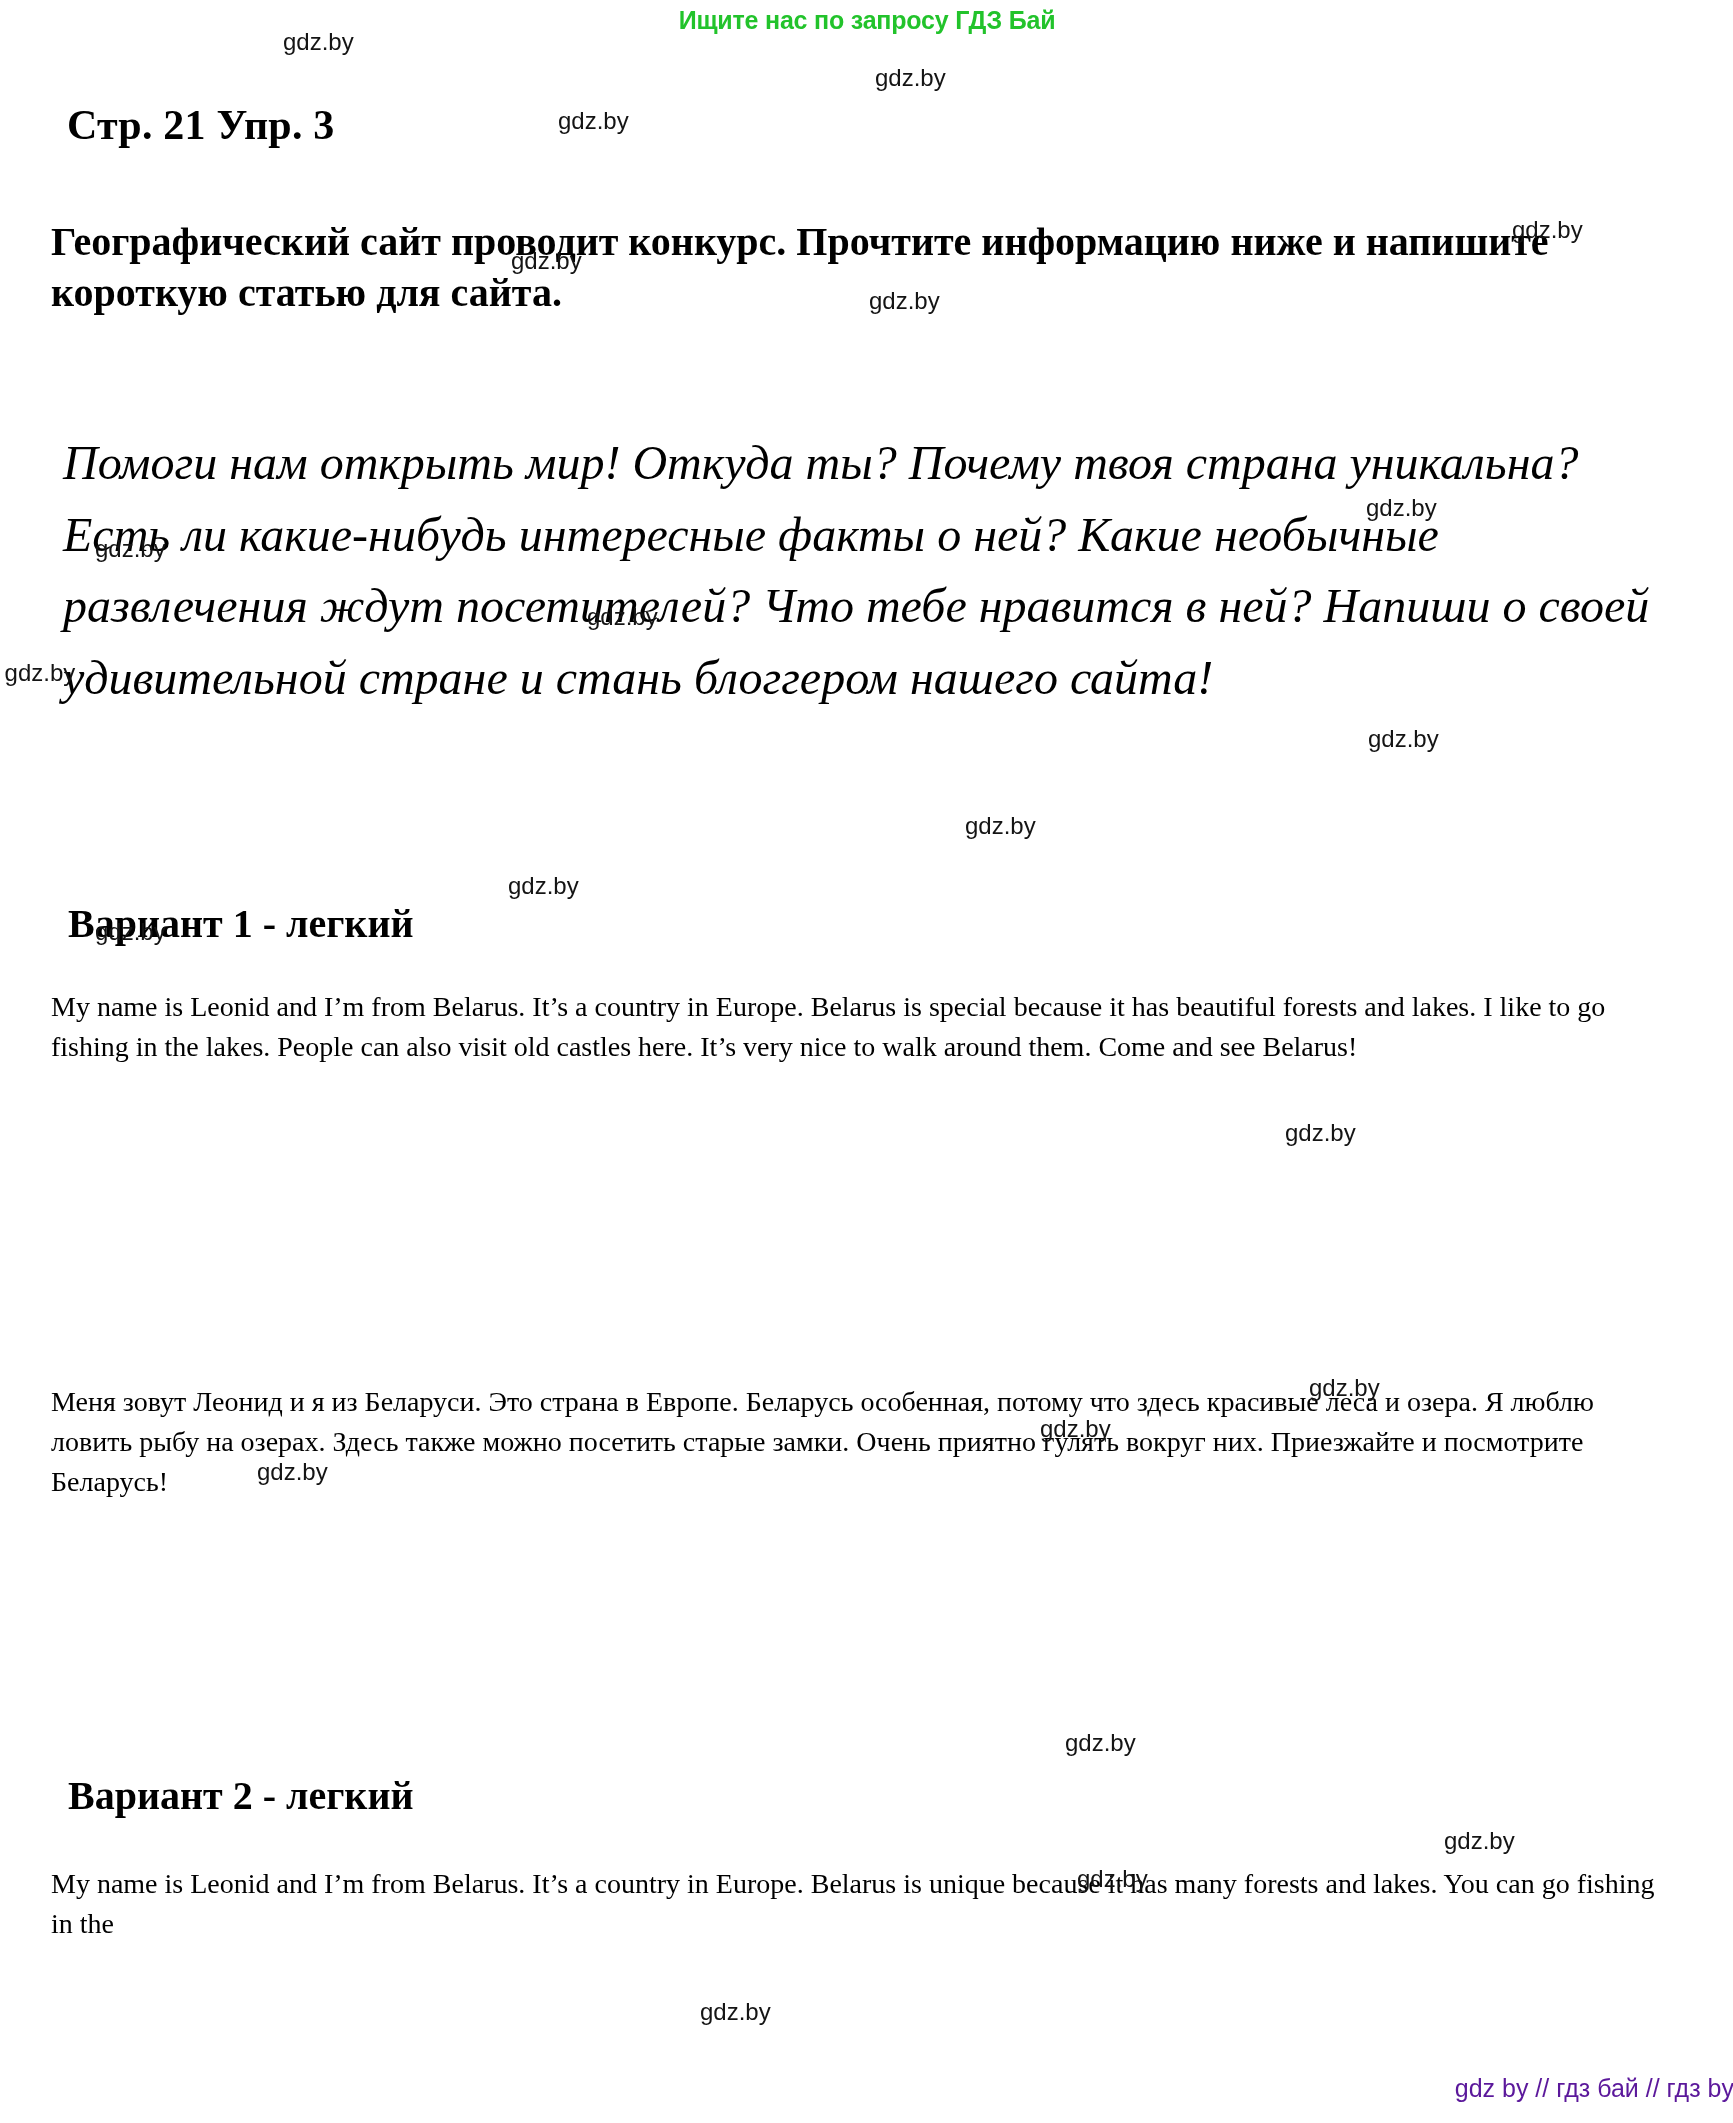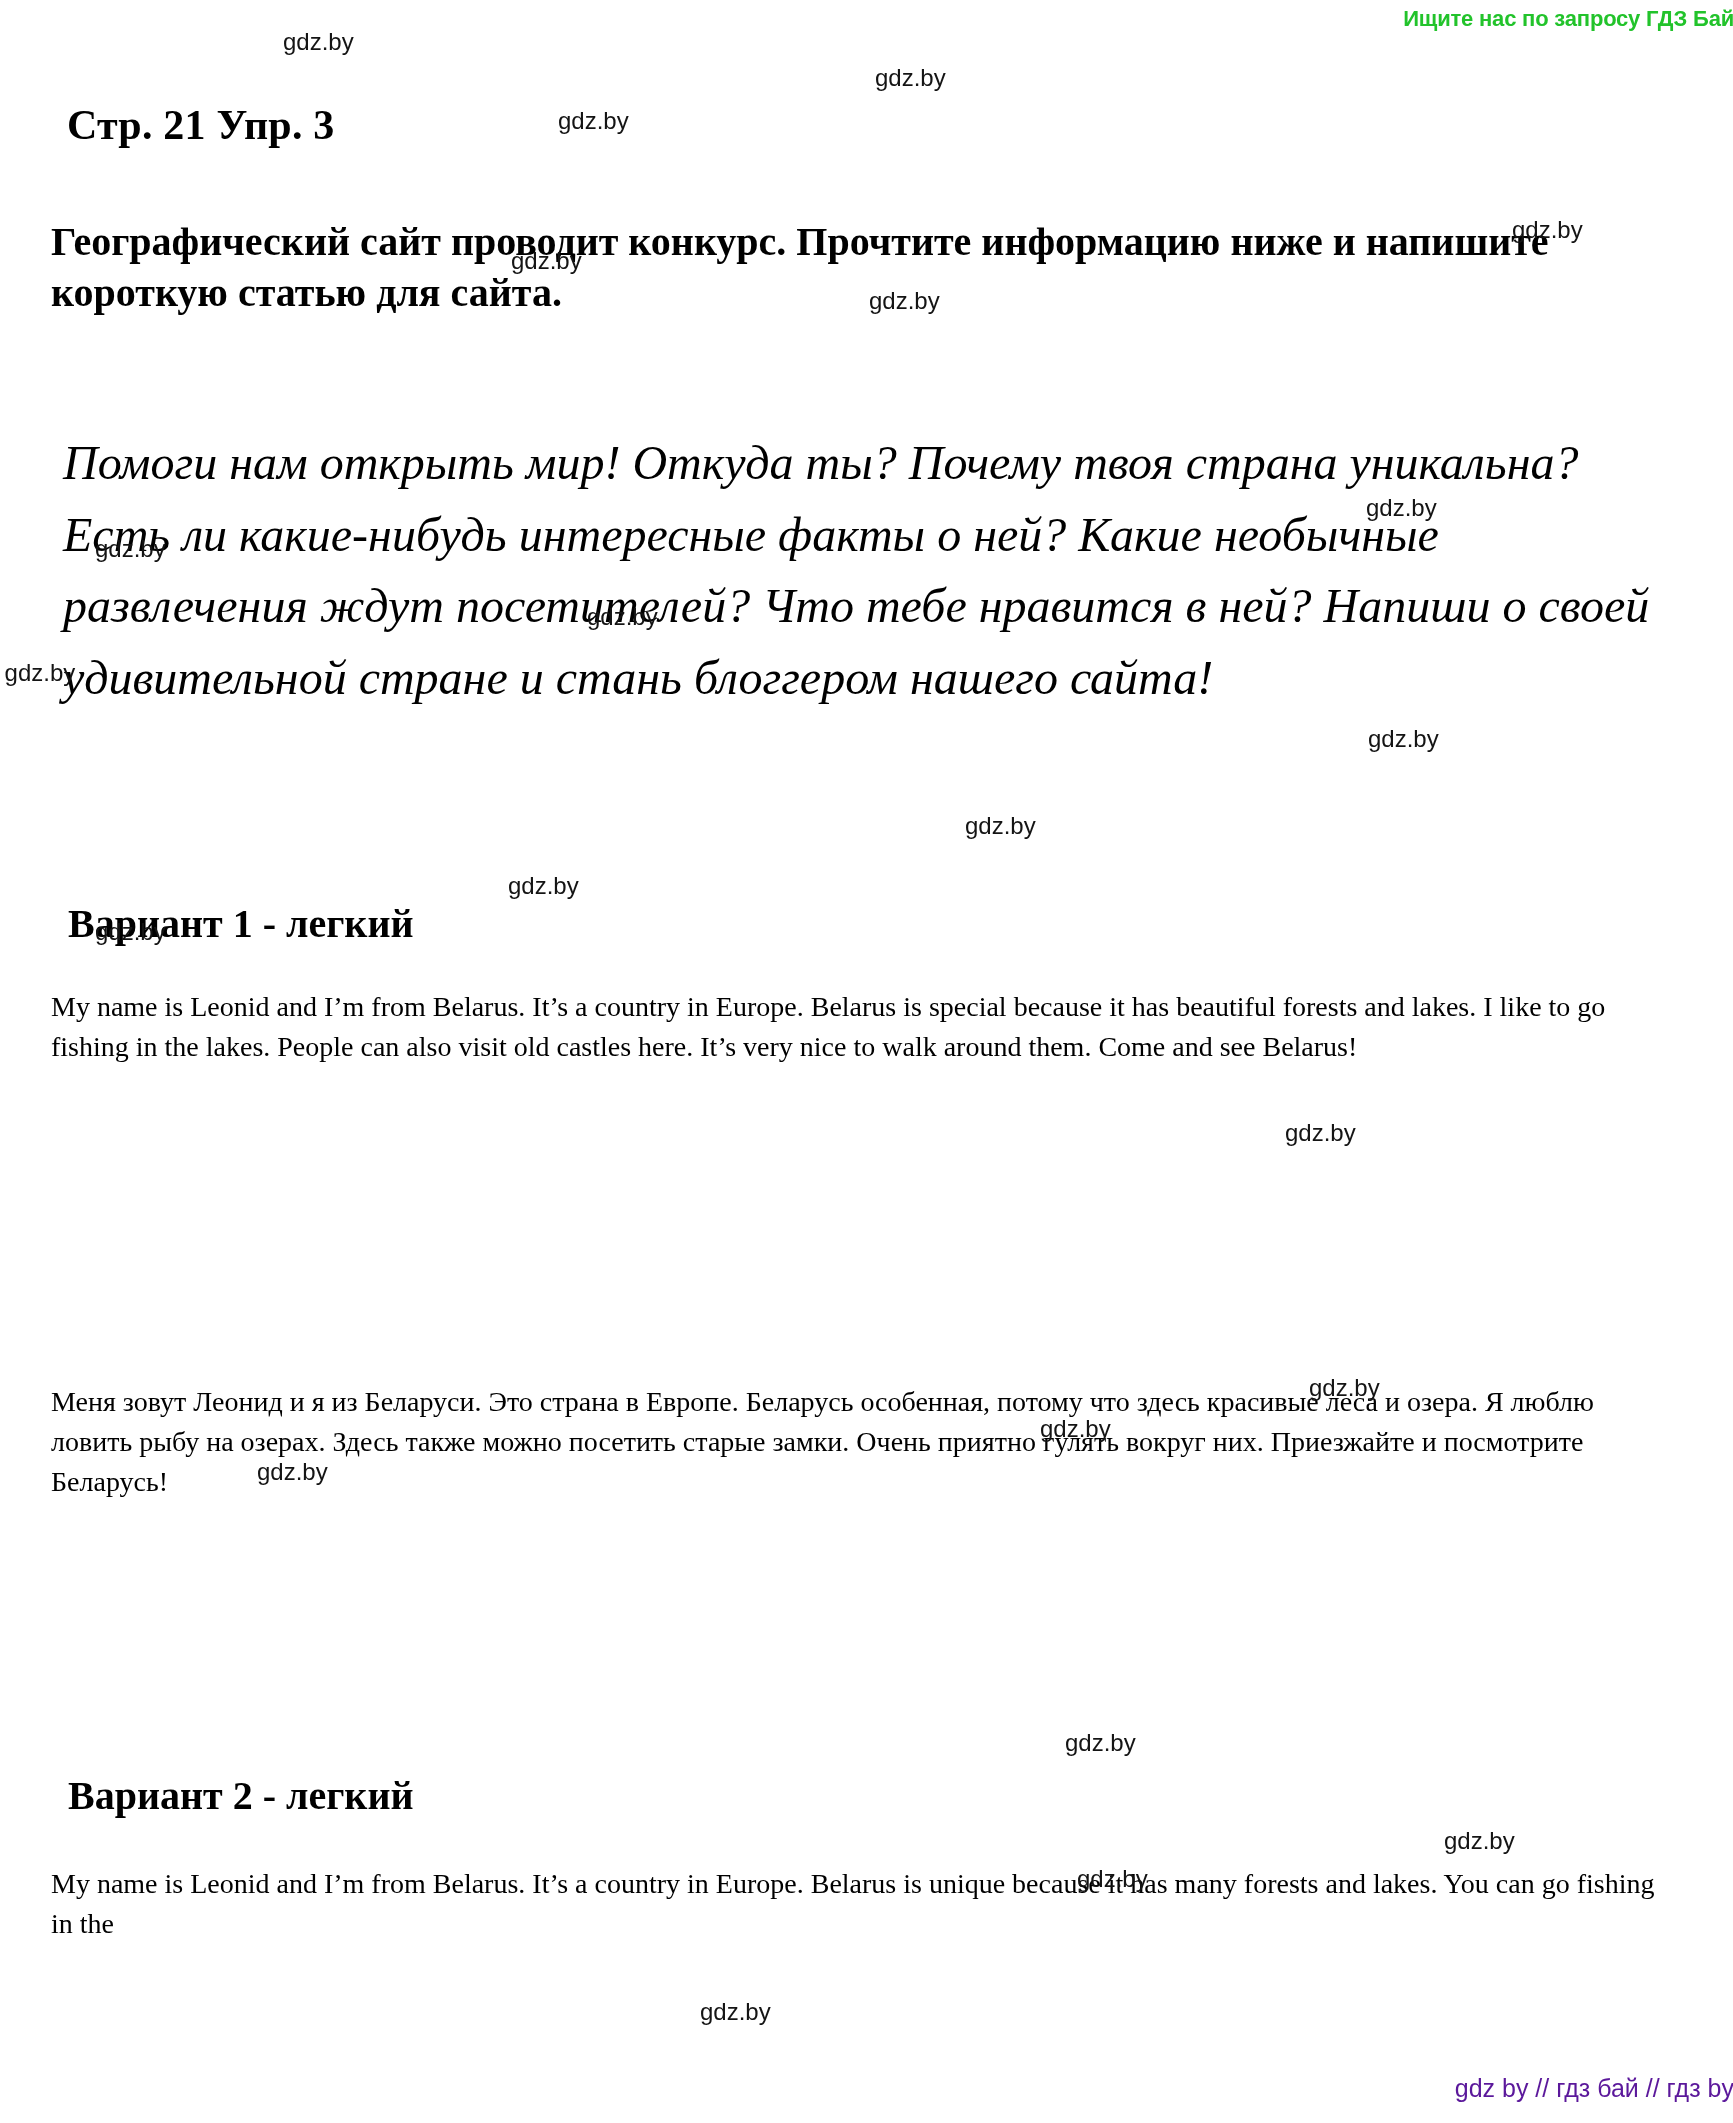--- a/index.html
+++ b/index.html
@@ -15,23 +15,23 @@
     font-family: "Liberation Serif", serif;
     color: #000000;
   }
 
   
   #promo-banner {
     position: absolute;
     top: 5.5px;
     left: 0;
     width: 1734px;
-    text-align: right;
+    text-align: center;
     font-family: "Liberation Sans", sans-serif;
-    font-size: 22px;
+    font-size: 25px;
     font-weight: 700;
     color: #22c32b;
     letter-spacing: -0.2px;
     white-space: nowrap;
   }
 
   
   #content {
     position: absolute;
     left: 51px;

